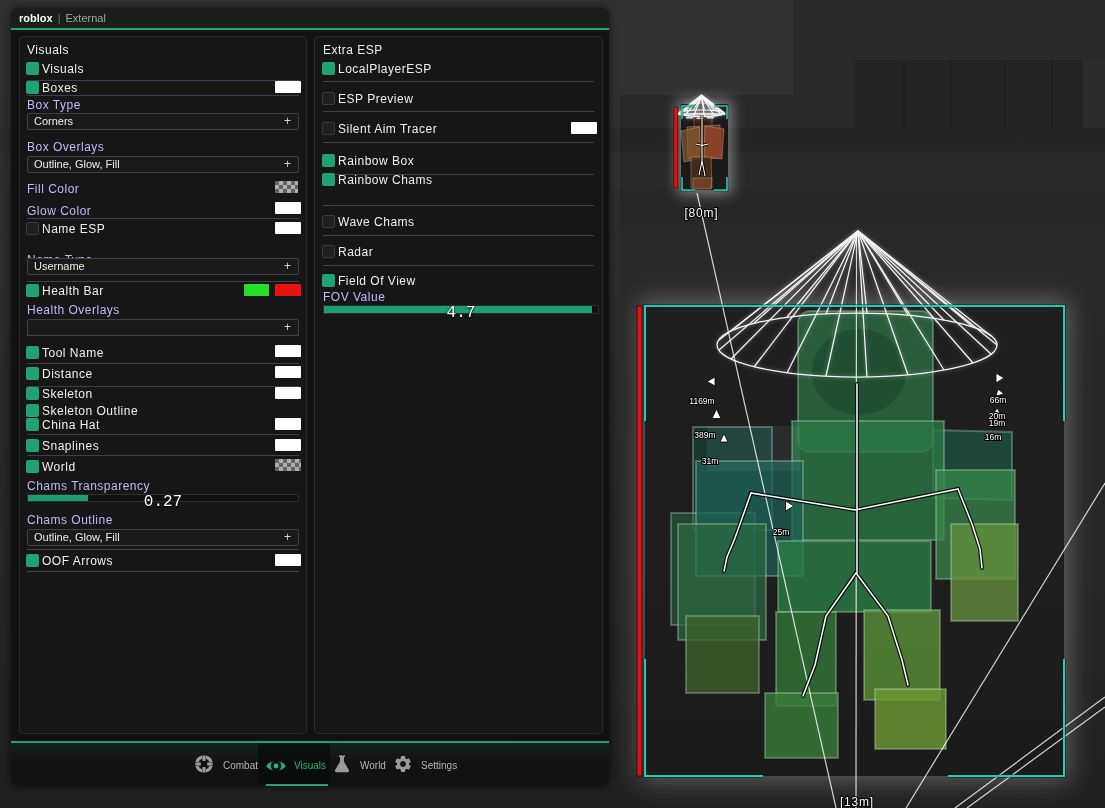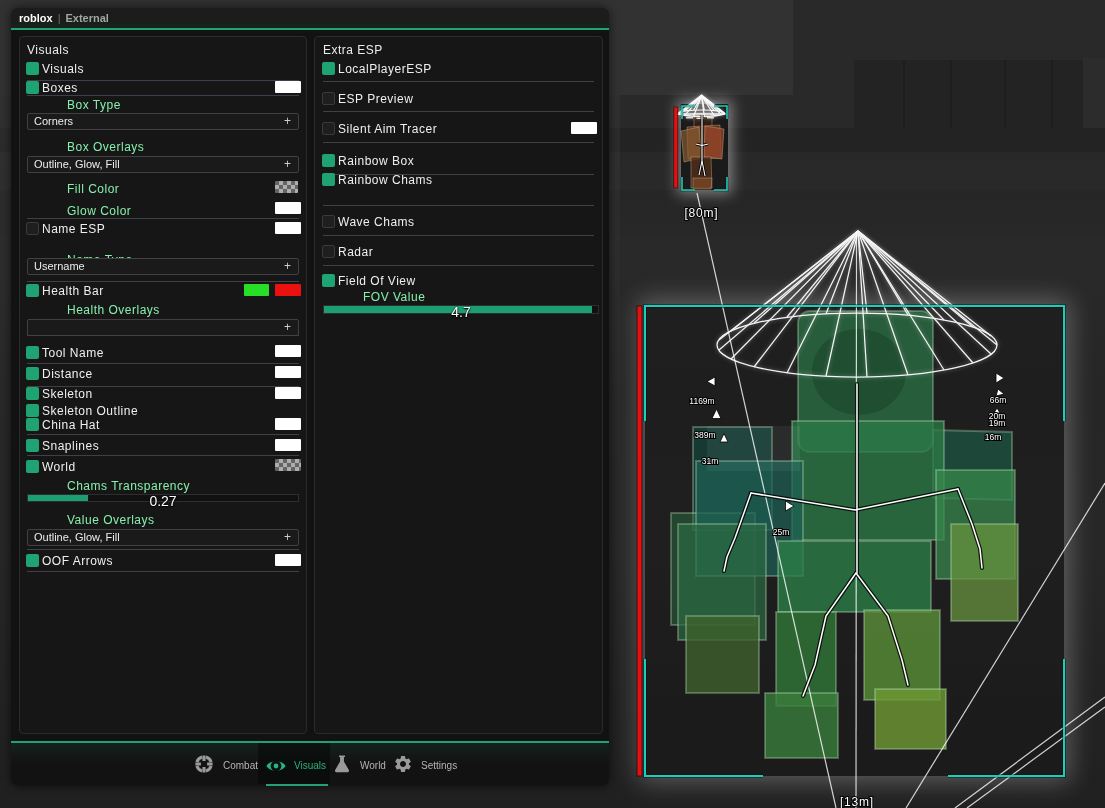--- a/index.html
+++ b/index.html
@@ -15,40 +15,40 @@
 #ground{left:0;top:128px;width:1105px;height:680px;background:linear-gradient(#262526 0%,#2a292a 18%,#272627 38%,#282728 62%,#232223 88%,#212021 100%);}
 .band{left:0;width:1105px;}
 #glowBig{left:645px;top:305px;width:419px;height:471px;box-shadow:0 0 24px 6px rgba(255,255,255,0.27);background:rgba(12,12,12,0.30);}
 #glowSmall{left:681px;top:104px;width:47px;height:86px;box-shadow:0 0 13px 4px rgba(255,255,255,0.42);background:rgba(10,8,8,0.45);}
 
 
 #menu{position:absolute;left:11px;top:8px;width:598px;height:778px;background:#121212;border-radius:8px;box-shadow:0 0 10px 1px rgba(0,0,0,0.5);overflow:hidden;}
 #titlebar{position:absolute;left:0;top:0;width:100%;height:22px;background:linear-gradient(#1b1c1b 60%,#17241e);border-bottom:2px solid #21a474;line-height:20px;padding-left:8px;box-sizing:border-box;font-size:11px;}
 #titlebar b{color:#fff;font-weight:bold;}
 #titlebar .sep{color:#6d6d6d;padding:0 5px;}
-#titlebar .ext{color:#9fa8a3;font-weight:bold;}
+#titlebar .ext{color:#9fa8a3;}
 .panel{position:absolute;background:#161616;border:1px solid #2b2b2b;border-radius:4px;}
 #panL{left:8px;top:28px;width:286px;height:696px;}
 #panR{left:303px;top:28px;width:287px;height:696px;}
 .ctl{position:absolute;}
 .hdr{font-size:12px;color:#ececec;letter-spacing:0.5px;}
-.lbl{font-size:12px;color:#86efac;letter-spacing:0.5px;margin-left:40px;}
+.lbl{font-size:12px;color:#c4b5fd;letter-spacing:0.5px;}
 .cb{width:13px;height:13px;border-radius:2px;background:#1fa373;}
 .cb.off{background:#1f1f1f;border:1px solid #3a3a3a;box-sizing:border-box;}
 .cblb{font-size:12px;color:#efefef;position:absolute;left:16px;top:0px;white-space:nowrap;letter-spacing:0.5px;}
 .sw{position:absolute;height:12px;width:26px;background:#fff;border-radius:1px;}
 .sw.chk{background-image:conic-gradient(#adadad 25%,#646464 0 50%,#adadad 0 75%,#646464 0);background-size:8px 8px;}
 .sw.grn{background:#27df27;width:25px;}
 .sw.red{background:#ea1111;}
 .sep1{position:absolute;height:1px;background:#404049;}
 .dd{position:absolute;height:17px;background:#1a1a1a;border:1px solid #414141;border-radius:2px;box-sizing:border-box;font-size:11px;color:#ececec;line-height:15px;padding-left:6px;}
 .dd .plus{position:absolute;right:7px;top:0;color:#d0d0d0;font-size:12px;}
 .slider{position:absolute;height:8px;background:#111;border:1px solid #2e2e2e;box-sizing:border-box;}
 .slfill{position:absolute;left:0;top:0;height:100%;background:#1b9e72;}
-.slval{position:absolute;width:100%;text-align:center;font-size:14px;color:#fff;text-shadow:0 0 2px #000,0 1px 1px #000;top:-2px;}
+.slval{position:absolute;width:100%;text-align:center;font-size:16px;color:#fff;text-shadow:0 0 2px #000,0 1px 1px #000;top:-2px;font-family:Liberation Mono, monospace;}
 
 #tabline{position:absolute;left:0;top:733px;width:100%;height:2px;background:#23a173;}
 #tabbar{position:absolute;left:0;top:735px;width:100%;height:43px;background:linear-gradient(rgba(36,140,96,0.13),rgba(18,18,18,0) 48%);}
 #tabactive{position:absolute;left:247px;top:735px;width:72px;height:41px;background:rgba(4,6,5,0.5);}
 #tabunder{position:absolute;left:255px;top:776px;width:62px;height:2px;background:#23a173;}
 .tablbl{position:absolute;font-size:10px;line-height:11px;color:#b3b3b3;top:752px;}
 .tabico{position:absolute;top:745px;}
 </style>
 </head>
 <body>
@@ -298,21 +298,21 @@
 <div class="ctl" style="left:6px;top:422.5px;width:272px;height:13px">
         <div class="cb"></div>
         <span class="cblb">World</span>
       </div>
 <div class="sw chk" style="left:255px;top:422px"></div>
 <div class="ctl lbl" style="left:7px;top:441.5px">Chams Transparency</div>
 <div class="slider" style="left:7px;top:457px;width:272px">
         <div class="slfill" style="width:60px"></div>
         <div class="slval">0.27</div>
       </div>
-<div class="ctl lbl" style="left:7px;top:475.5px">Value Overlays</div>
+<div class="ctl lbl" style="left:7px;top:475.5px">Chams Outline</div>
 <div class="dd" style="left:7px;top:491.5px;width:272px">Outline, Glow, Fill<span class="plus">+</span></div>
 <div class="sep1" style="left:7px;top:511.5px;width:272px"></div>
 <div class="ctl" style="left:6px;top:517px;width:272px;height:13px">
         <div class="cb"></div>
         <span class="cblb">OOF Arrows</span>
       </div>
 <div class="sw" style="left:255px;top:516.5px"></div>
 <div class="sep1" style="left:7px;top:534px;width:272px"></div>
     </div>
   <div class="panel" id="panR">

